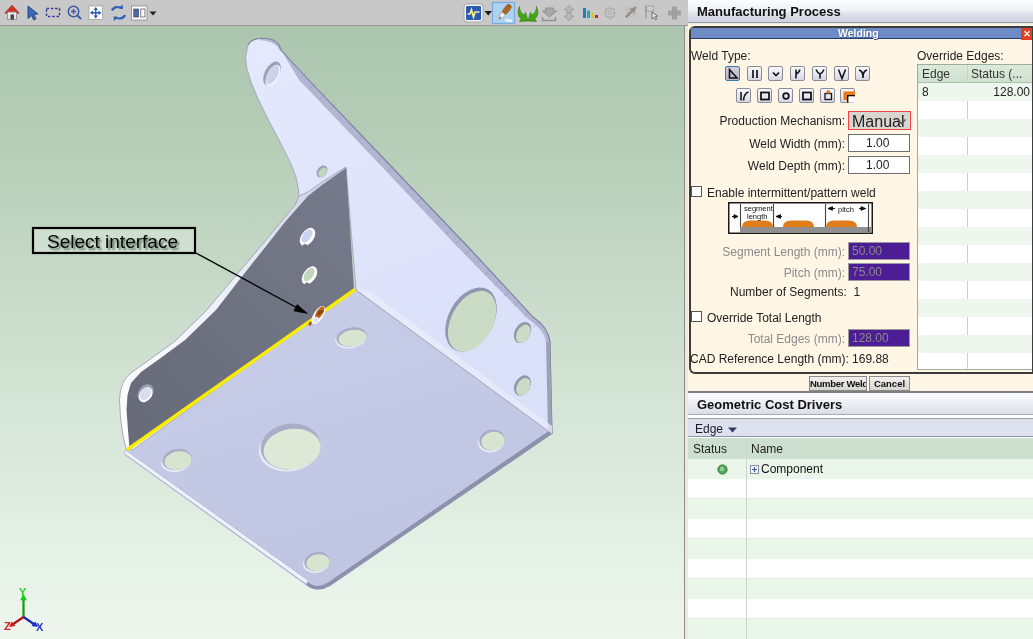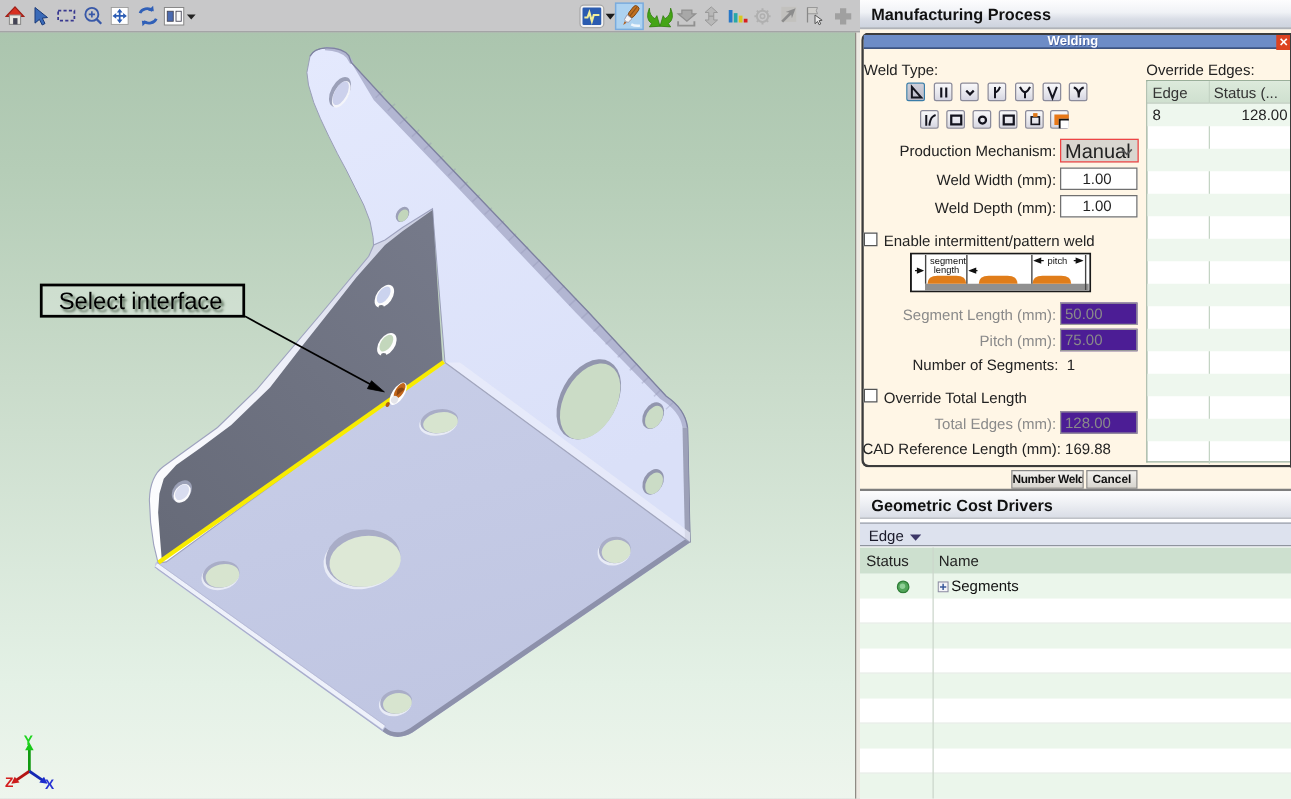--- a/index.html
+++ b/index.html
@@ -456,21 +456,21 @@
         </div>
       <div class="gcdrow grn" style="top:66px;">
         <svg width="11" height="11" style="position:absolute;left:29px;top:5px;">
             <circle cx="5.5" cy="5.5" r="4.6" fill="#52a55a" stroke="#2e7d36" stroke-width="1"></circle>
             <circle cx="5" cy="5" r="2.2" fill="#8fcf96"></circle>
           </svg>
         <svg width="9" height="9" style="position:absolute;left:62px;top:6px;">
             <rect x="0.5" y="0.5" width="8" height="8" fill="#f4f4f8" stroke="#8a8aa0"></rect>
             <path d="M2 4.5 H7 M4.5 2 V7" stroke="#3a5a9a" stroke-width="1.2"></path>
           </svg>
-        <span style="position:absolute;left:73px;top:3px;font-size:12px;color:#111;">Segments</span>
+        <span style="position:absolute;left:73px;top:3px;font-size:12px;color:#111;">Component</span>
       </div>
       <div class="gcdrow wht" style="top:86px;"></div>
       <div class="gcdrow grn" style="top:106px;"></div>
       <div class="gcdrow wht" style="top:126px;"></div>
       <div class="gcdrow grn" style="top:146px;"></div>
       <div class="gcdrow wht" style="top:166px;"></div>
       <div class="gcdrow grn" style="top:186px;"></div>
       <div class="gcdrow wht" style="top:206px;"></div>
       <div class="gcdrow grn" style="top:226px;"></div>
       <div id="gcdvline"></div>

